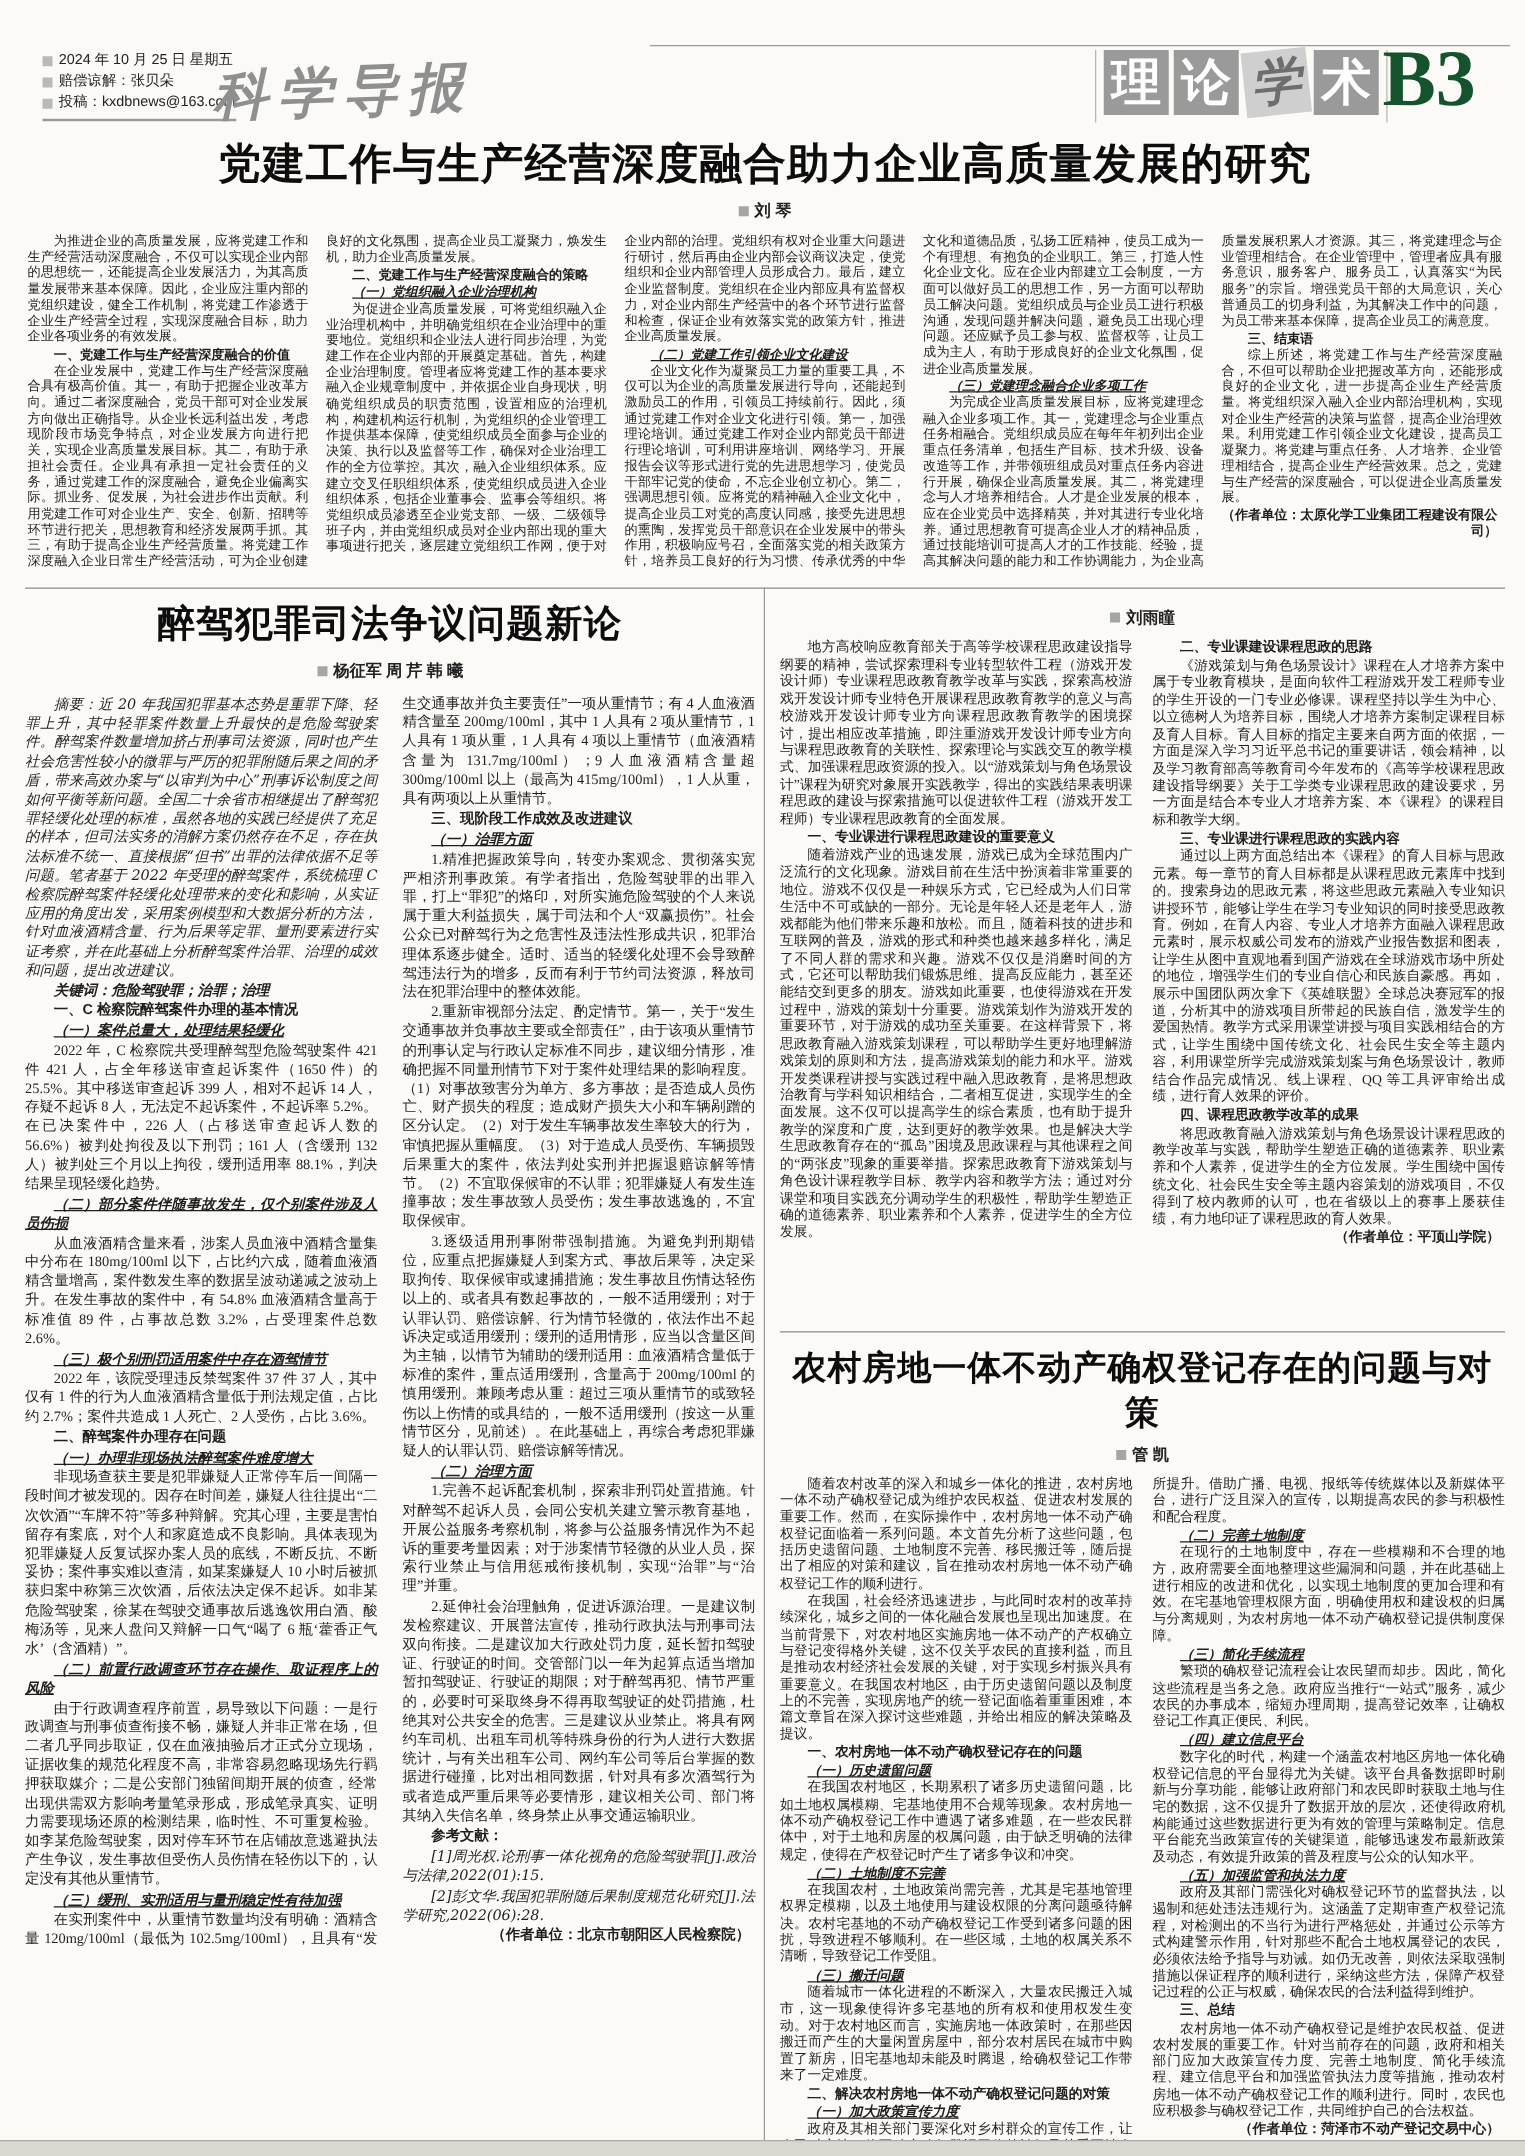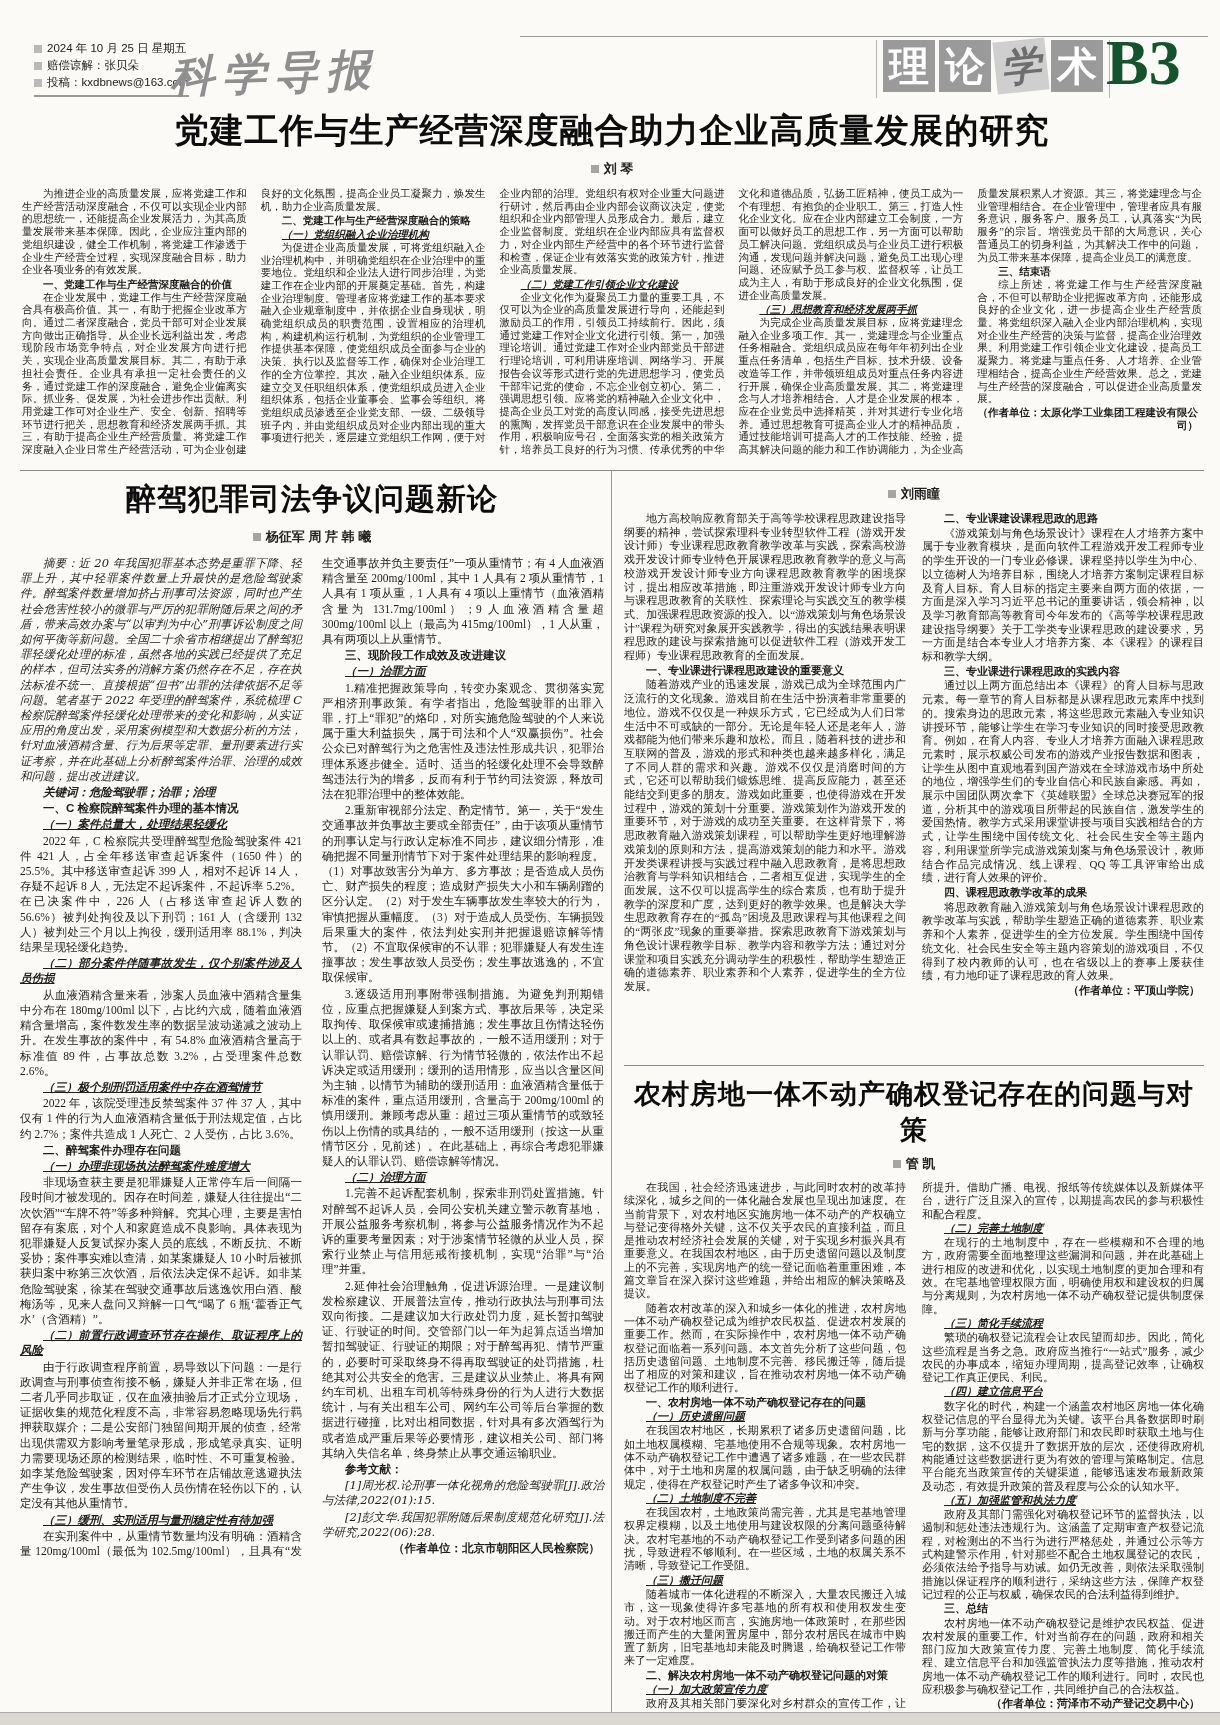--- a/index.html
+++ b/index.html
@@ -48,21 +48,21 @@
   .b-attr{text-align:right;font-weight:bold;text-indent:0;padding-right:4px;}
   
   .main-title{position:absolute;left:20px;top:108px;width:1184px;font-size:34px;}
   .main-byline{position:absolute;left:20px;top:160px;width:1184px;font-size:13px;}
   .main-body{position:absolute;left:22px;top:188px;width:1180px;height:281px;
         column-count:5;column-gap:14px;font-size:10.5px;line-height:12.7px;}
   
   .left-art{position:absolute;left:20px;top:477px;width:584px;}
   .left-title{font-size:30px;margin-top:2px;}
   .left-sub{font-size:18px;margin-top:4px;}
-  .left-byline{font-size:13px;margin-top:8px;}
+  .left-byline{font-size:13px;margin-top:8px;font-family:Liberation Serif, serif;}
   .left-body{margin-top:10px;height:1146px;column-count:2;column-gap:20px;
         font-size:11.5px;line-height:15.2px;}
   
   .game-art{position:absolute;left:624px;top:477px;width:580px;}
   .game-title{font-size:24px;margin-top:2px;letter-spacing:0;}
   .game-byline{font-size:13px;margin-top:8px;text-align:right;}
   .game-body{margin-top:9px;height:520px;column-count:2;column-gap:16px;
         font-size:11px;line-height:13.7px;}
   
   .land-art{position:absolute;left:624px;top:1072px;width:580px;}
@@ -112,21 +112,21 @@
   </div>
   <div class="body main-body">
       <p class="b-p">为推进企业的高质量发展，应将党建工作和生产经营活动深度融合，不仅可以实现企业内部的思想统一，还能提高企业发展活力，为其高质量发展带来基本保障。因此，企业应注重内部的党组织建设，健全工作机制，将党建工作渗透于企业生产经营全过程，实现深度融合目标，助力企业各项业务的有效发展。</p>
       <p class="b-h1">一、党建工作与生产经营深度融合的价值</p>
       <p class="b-p">在企业发展中，党建工作与生产经营深度融合具有极高价值。其一，有助于把握企业改革方向。通过二者深度融合，党员干部可对企业发展方向做出正确指导。从企业长远利益出发，考虑现阶段市场竞争特点，对企业发展方向进行把关，实现企业高质量发展目标。其二，有助于承担社会责任。企业具有承担一定社会责任的义务，通过党建工作的深度融合，避免企业偏离实际。抓业务、促发展，为社会进步作出贡献。利用党建工作可对企业生产、安全、创新、招聘等环节进行把关，思想教育和经济发展两手抓。其三，有助于提高企业生产经营质量。将党建工作深度融入企业日常生产经营活动，可为企业创建良好的文化氛围，提高企业员工凝聚力，焕发生机，助力企业高质量发展。</p>
       <p class="b-h1">二、党建工作与生产经营深度融合的策略</p>
       <p class="b-h2">（一）党组织融入企业治理机构</p>
       <p class="b-p">为促进企业高质量发展，可将党组织融入企业治理机构中，并明确党组织在企业治理中的重要地位。党组织和企业法人进行同步治理，为党建工作在企业内部的开展奠定基础。首先，构建企业治理制度。管理者应将党建工作的基本要求融入企业规章制度中，并依据企业自身现状，明确党组织成员的职责范围，设置相应的治理机构，构建机构运行机制，为党组织的企业管理工作提供基本保障，使党组织成员全面参与企业的决策、执行以及监督等工作，确保对企业治理工作的全方位掌控。其次，融入企业组织体系。应建立交叉任职组织体系，使党组织成员进入企业组织体系，包括企业董事会、监事会等组织。将党组织成员渗透至企业党支部、一级、二级领导班子内，并由党组织成员对企业内部出现的重大事项进行把关，逐层建立党组织工作网，便于对企业内部的治理。党组织有权对企业重大问题进行研讨，然后再由企业内部会议商议决定，使党组织和企业内部管理人员形成合力。最后，建立企业监督制度。党组织在企业内部应具有监督权力，对企业内部生产经营中的各个环节进行监督和检查，保证企业有效落实党的政策方针，推进企业高质量发展。</p>
       <p class="b-h2">（二）党建工作引领企业文化建设</p>
       <p class="b-p">企业文化作为凝聚员工力量的重要工具，不仅可以为企业的高质量发展进行导向，还能起到激励员工的作用，引领员工持续前行。因此，须通过党建工作对企业文化进行引领。第一，加强理论培训。通过党建工作对企业内部党员干部进行理论培训，可利用讲座培训、网络学习、开展报告会议等形式进行党的先进思想学习，使党员干部牢记党的使命，不忘企业创立初心。第二，强调思想引领。应将党的精神融入企业文化中，提高企业员工对党的高度认同感，接受先进思想的熏陶，发挥党员干部意识在企业发展中的带头作用，积极响应号召，全面落实党的相关政策方针，培养员工良好的行为习惯、传承优秀的中华文化和道德品质，弘扬工匠精神，使员工成为一个有理想、有抱负的企业职工。第三，打造人性化企业文化。应在企业内部建立工会制度，一方面可以做好员工的思想工作，另一方面可以帮助员工解决问题。党组织成员与企业员工进行积极沟通，发现问题并解决问题，避免员工出现心理问题。还应赋予员工参与权、监督权等，让员工成为主人，有助于形成良好的企业文化氛围，促进企业高质量发展。</p>
-      <p class="b-h2">（三）思想教育和经济发展两手抓</p>
+      <p class="b-h2">（三）党建理念融合企业多项工作</p>
       <p class="b-p">为完成企业高质量发展目标，应将党建理念融入企业多项工作。其一，党建理念与企业重点任务相融合。党组织成员应在每年年初列出企业重点任务清单，包括生产目标、技术升级、设备改造等工作，并带领班组成员对重点任务内容进行开展，确保企业高质量发展。其二，将党建理念与人才培养相结合。人才是企业发展的根本，应在企业党员中选择精英，并对其进行专业化培养。通过思想教育可提高企业人才的精神品质，通过技能培训可提高人才的工作技能、经验，提高其解决问题的能力和工作协调能力，为企业高质量发展积累人才资源。其三，将党建理念与企业管理相结合。在企业管理中，管理者应具有服务意识，服务客户、服务员工，认真落实“为民服务”的宗旨。增强党员干部的大局意识，关心普通员工的切身利益，为其解决工作中的问题，为员工带来基本保障，提高企业员工的满意度。</p>
       <p class="b-h1">三、结束语</p>
       <p class="b-p">综上所述，将党建工作与生产经营深度融合，不但可以帮助企业把握改革方向，还能形成良好的企业文化，进一步提高企业生产经营质量。将党组织深入融入企业内部治理机构，实现对企业生产经营的决策与监督，提高企业治理效果。利用党建工作引领企业文化建设，提高员工凝聚力。将党建与重点任务、人才培养、企业管理相结合，提高企业生产经营效果。总之，党建与生产经营的深度融合，可以促进企业高质量发展。</p>
       <p class="b-attr">（作者单位：太原化学工业集团工程建设有限公司）</p>
     </div>
 
   <div class="hrule" style="left:20px;top:470px;width:1184px;"></div>
   <div class="vrule" style="left:611px;top:470px;height:1242px;"></div>
   <div class="hrule" style="left:624px;top:1065px;width:580px;"></div>
 
@@ -187,22 +187,22 @@
       </div>
   </div>
 
   <div class="land-art">
     <h2 class="art-title land-title">农村房地一体不动产确权登记存在的问题与对策</h2>
     <div class="byline land-byline">
       <span class="sqb"></span>
       <span>管 凯</span>
     </div>
     <div class="body land-body">
+        <p class="b-p">随着农村改革的深入和城乡一体化的推进，农村房地一体不动产确权登记成为维护农民权益、促进农村发展的重要工作。然而，在实际操作中，农村房地一体不动产确权登记面临着一系列问题。本文首先分析了这些问题，包括历史遗留问题、土地制度不完善、移民搬迁等，随后提出了相应的对策和建议，旨在推动农村房地一体不动产确权登记工作的顺利进行。</p>
         <p class="b-p">在我国，社会经济迅速进步，与此同时农村的改革持续深化，城乡之间的一体化融合发展也呈现出加速度。在当前背景下，对农村地区实施房地一体不动产的产权确立与登记变得格外关键，这不仅关乎农民的直接利益，而且是推动农村经济社会发展的关键，对于实现乡村振兴具有重要意义。在我国农村地区，由于历史遗留问题以及制度上的不完善，实现房地产的统一登记面临着重重困难，本篇文章旨在深入探讨这些难题，并给出相应的解决策略及提议。</p>
-        <p class="b-p">随着农村改革的深入和城乡一体化的推进，农村房地一体不动产确权登记成为维护农民权益、促进农村发展的重要工作。然而，在实际操作中，农村房地一体不动产确权登记面临着一系列问题。本文首先分析了这些问题，包括历史遗留问题、土地制度不完善、移民搬迁等，随后提出了相应的对策和建议，旨在推动农村房地一体不动产确权登记工作的顺利进行。</p>
         <p class="b-h1">一、农村房地一体不动产确权登记存在的问题</p>
         <p class="b-h2">（一）历史遗留问题</p>
         <p class="b-p">在我国农村地区，长期累积了诸多历史遗留问题，比如土地权属模糊、宅基地使用不合规等现象。农村房地一体不动产确权登记工作中遭遇了诸多难题，在一些农民群体中，对于土地和房屋的权属问题，由于缺乏明确的法律规定，使得在产权登记时产生了诸多争议和冲突。</p>
         <p class="b-h2">（二）土地制度不完善</p>
         <p class="b-p">在我国农村，土地政策尚需完善，尤其是宅基地管理权界定模糊，以及土地使用与建设权限的分离问题亟待解决。农村宅基地的不动产确权登记工作受到诸多问题的困扰，导致进程不够顺利。在一些区域，土地的权属关系不清晰，导致登记工作受阻。</p>
         <p class="b-h2">（三）搬迁问题</p>
         <p class="b-p">随着城市一体化进程的不断深入，大量农民搬迁入城市，这一现象使得许多宅基地的所有权和使用权发生变动。对于农村地区而言，实施房地一体政策时，在那些因搬迁而产生的大量闲置房屋中，部分农村居民在城市中购置了新房，旧宅基地却未能及时腾退，给确权登记工作带来了一定难度。</p>
         <p class="b-h1">二、解决农村房地一体不动产确权登记问题的对策</p>
         <p class="b-h2">（一）加大政策宣传力度</p>
         <p class="b-p">政府及其相关部门要深化对乡村群众的宣传工作，让农民对房地一体不动产确权登记工作的认知及其重要性有所提升。借助广播、电视、报纸等传统媒体以及新媒体平台，进行广泛且深入的宣传，以期提高农民的参与积极性和配合程度。</p>

